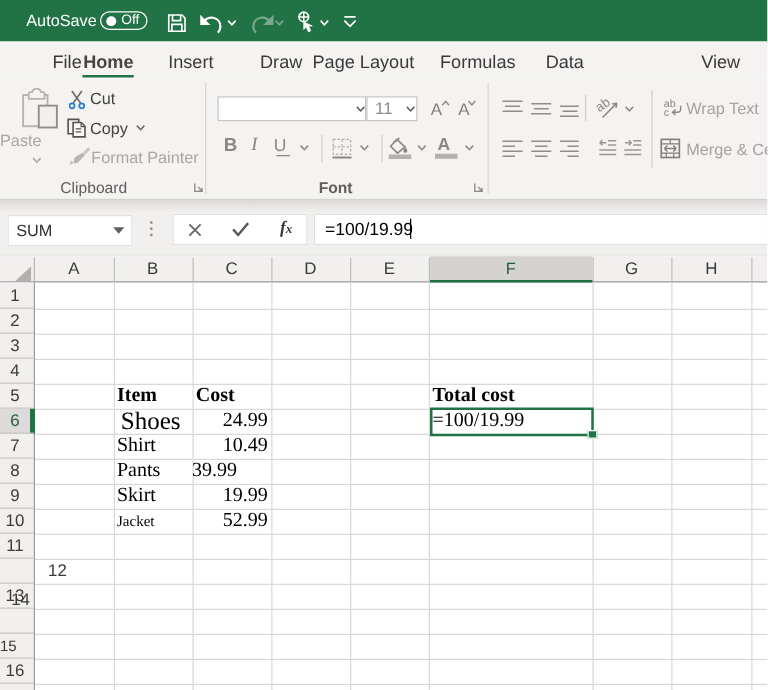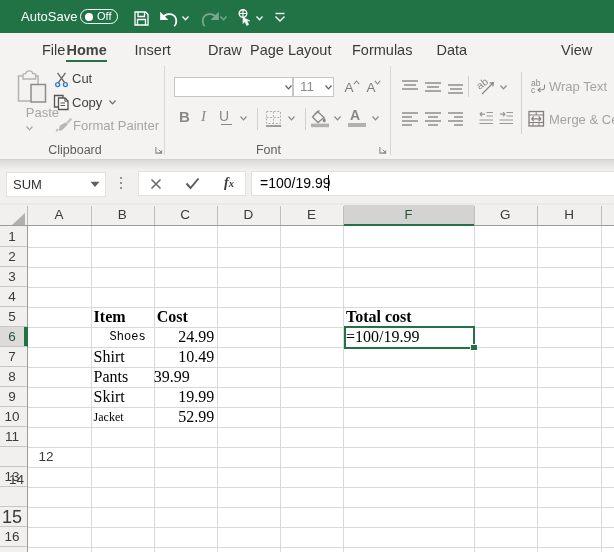--- a/index.html
+++ b/index.html
@@ -71,21 +71,21 @@
   <div class="abs" style="left:0;top:159px;width:614px;height:1px;background:#d4d2d0;"></div>
 
   <div class="abs" style="left:164px;top:66px;width:1px;height:89px;background:#d8d6d4;"></div>
   <div class="abs" style="left:390px;top:66px;width:1px;height:89px;background:#d8d6d4;"></div>
 
   <svg class="abs" style="left:17px;top:70px;" width="30" height="34" viewBox="0 0 30 34">
     <rect x="1.5" y="6" width="19.5" height="25" fill="#f4f3f2" stroke="#b5b3b1" stroke-width="1.5"></rect>
     <path d="M6 9 V4.8 a1.2 1.2 0 0 1 1.2-1.2 h1.6 a3.6 3.6 0 0 1 7 0 h1.6 a1.2 1.2 0 0 1 1.2 1.2 V9 Z" fill="#f4f3f2" stroke="#b5b3b1" stroke-width="1.4"></path>
     <rect x="14" y="14.5" width="14.5" height="17.5" fill="#f1f0ef" stroke="#8f8d8b" stroke-width="1.5"></rect>
   </svg>
-  <div class="abs" style="left:0px;top:105px;width:59px;text-align:right;font-size:13px;color:#a8a6a4;">Paste</div>
+  <div class="abs" style="left:0px;top:105px;width:59px;text-align:left;font-size:13px;color:#a8a6a4;">Paste</div>
   <svg class="abs" style="left:25px;top:125px;" width="9" height="7" viewBox="0 0 9 7">
     <path d="M1.5 1.5 L4.5 4.8 L7.5 1.5" fill="none" stroke="#a8a6a4" stroke-width="1.2"></path>
   </svg>
 
   <svg class="abs" style="left:55px;top:72px;" width="13" height="16" viewBox="0 0 13 16">
     <path d="M2.5 0.8 L9.5 10.5 M10.5 0.8 L3.5 10.5" stroke="#6b6967" stroke-width="1.3" fill="none"></path>
     <circle cx="2.6" cy="12.6" r="2" fill="none" stroke="#2b7cd3" stroke-width="1.4"></circle>
     <circle cx="10.4" cy="12.6" r="2" fill="none" stroke="#2b7cd3" stroke-width="1.4"></circle>
   </svg>
   <div class="abs" style="left:72px;top:71px;height:15px;line-height:15px;font-size:13px;color:#444341;">Cut</div>
@@ -162,21 +162,21 @@
   </svg>
   <svg class="abs" style="left:333px;top:115px;" width="9" height="7" viewBox="0 0 9 7">
     <path d="M1.5 1.5 L4.5 4.8 L7.5 1.5" fill="none" stroke="#8a8886" stroke-width="1.2"></path>
   </svg>
 
   <div class="abs" style="left:350px;top:107px;font-size:14px;font-weight:700;color:#8a8886;">A</div>
   <div class="abs" style="left:348px;top:123px;width:18px;height:3.6px;background:#b3b1af;"></div>
   <svg class="abs" style="left:371px;top:115px;" width="9" height="7" viewBox="0 0 9 7">
     <path d="M1.5 1.5 L4.5 4.8 L7.5 1.5" fill="none" stroke="#8a8886" stroke-width="1.2"></path>
   </svg>
-  <div class="abs" style="left:196px;top:143px;width:145px;text-align:center;font-size:12.5px;color:#605e5c;">Font</div>
+  <div class="abs" style="left:196px;top:143px;width:145px;text-align:center;font-size:12.5px;color:#605e5c;font-weight:bold;">Font</div>
   <svg class="abs" style="left:379px;top:146px;" width="8" height="8" viewBox="0 0 9 9">
     <path d="M1 1 v7 h7" fill="none" stroke="#8a8886" stroke-width="1.2"></path>
     <path d="M4 4 l3.5 3.5 M7.5 4.8 V7.5 H4.8" fill="none" stroke="#8a8886" stroke-width="1.1"></path>
   </svg>
 
   <svg class="abs" style="left:401px;top:79px;" width="62" height="16" viewBox="0 0 62 16">
     <g stroke="#908e8c" stroke-width="1.3">
       <path d="M1 2 H17 M3 6 H15 M1 10 H17"></path>
       <path d="M24 4 H40 M26 8 H38 M24 12 H40"></path>
       <path d="M47 6 H63 M49 10 H61 M47 14 H63"></path>
@@ -334,30 +334,30 @@
   <div class="abs" style="left:0;top:406.8px;width:24px;height:20px;text-align:center;line-height:20px;font-size:13.5px;color:#3b3a39;">10</div>
   <div class="abs" style="left:0;top:426.3px;width:26.5px;height:1px;background:#c8c6c4;"></div>
   <div class="abs" style="left:0;top:426.8px;width:24px;height:20px;text-align:center;line-height:20px;font-size:13.5px;color:#3b3a39;">11</div>
   <div class="abs" style="left:0;top:446.3px;width:26.5px;height:1px;background:#c8c6c4;"></div>
   <div class="abs" style="left:0;top:446.8px;width:24px;height:20px;text-align:center;line-height:20px;font-size:13.5px;color:#3b3a39;margin-left:34px;">12</div>
   <div class="abs" style="left:0;top:466.3px;width:26.5px;height:1px;background:#c8c6c4;"></div>
   <div class="abs" style="left:0;top:466.8px;width:24px;height:20px;text-align:center;line-height:20px;font-size:13.5px;color:#3b3a39;">13</div>
   <div class="abs" style="left:0;top:486.3px;width:26.5px;height:1px;background:#c8c6c4;"></div>
   <div class="abs" style="left:0;top:470px;width:24px;height:20px;text-align:right;line-height:20px;font-size:13.5px;color:#3b3a39;">14</div>
   <div class="abs" style="left:0;top:506.3px;width:26.5px;height:1px;background:#c8c6c4;"></div>
-  <div class="abs" style="left:0;top:506.8px;width:24px;height:20px;text-align:center;line-height:20px;font-size:18px;color:#3b3a39;">15</div>
+  <div class="abs" style="left:0;top:506.8px;width:24px;height:20px;line-height:20px;font-size:12px;color:#3b3a39;">15</div>
   <div class="abs" style="left:0;top:526.3px;width:26.5px;height:1px;background:#c8c6c4;"></div>
   <div class="abs" style="left:0;top:526.8px;width:24px;height:20px;text-align:center;line-height:20px;font-size:13.5px;color:#3b3a39;">16</div>
   <div class="abs" style="left:0;top:546.3px;width:26.5px;height:1px;background:#c8c6c4;"></div>
 
   <div id="data"></div>
   <div class="abs" style="left:90.6px;top:306.8px;width:63.1px;height:20px;line-height:20px;font-family:'Liberation Serif',serif;font-size:16px;color:#000;font-weight:700;padding-left:3px;box-sizing:border-box;white-space:nowrap;">Item</div>
   <div class="abs" style="left:153.7px;top:306.8px;width:63.1px;height:20px;line-height:20px;font-family:'Liberation Serif',serif;font-size:16px;color:#000;font-weight:700;padding-left:3px;box-sizing:border-box;white-space:nowrap;">Cost</div>
   <div class="abs" style="left:343px;top:306.8px;width:130px;height:20px;line-height:20px;font-family:'Liberation Serif',serif;font-size:16px;color:#000;font-weight:700;padding-left:3px;box-sizing:border-box;white-space:nowrap;">Total cost</div>
-  <div class="abs" style="left:90.6px;top:326.8px;width:63.1px;height:20px;line-height:20px;font-family:Liberation Mono, monospace;font-size:12px;color:#000;padding-left:19px;box-sizing:border-box;white-space:nowrap;">Shoes</div>
+  <div class="abs" style="left:90.6px;top:326.8px;width:63.1px;height:20px;line-height:20px;font-family:Liberation Serif, serif;font-size:20px;color:#000;padding-left:6px;box-sizing:border-box;white-space:nowrap;">Shoes</div>
   <div class="abs" style="left:153.7px;top:326.8px;width:63.1px;height:20px;line-height:20px;font-family:'Liberation Serif',serif;font-size:16px;color:#000;text-align:right;padding-right:2.5px;box-sizing:border-box;white-space:nowrap;">24.99</div>
   <div class="abs" style="left:90.6px;top:346.8px;width:63.1px;height:20px;line-height:20px;font-family:'Liberation Serif',serif;font-size:16px;color:#000;padding-left:3px;box-sizing:border-box;white-space:nowrap;">Shirt</div>
   <div class="abs" style="left:153.7px;top:346.8px;width:63.1px;height:20px;line-height:20px;font-family:'Liberation Serif',serif;font-size:16px;color:#000;text-align:right;padding-right:2.5px;box-sizing:border-box;white-space:nowrap;">10.49</div>
   <div class="abs" style="left:90.6px;top:366.8px;width:63.1px;height:20px;line-height:20px;font-family:'Liberation Serif',serif;font-size:16px;color:#000;padding-left:3px;box-sizing:border-box;white-space:nowrap;">Pants</div>
   <div class="abs" style="left:153.7px;top:366.8px;width:63.1px;height:20px;line-height:20px;font-family:'Liberation Serif',serif;font-size:16px;color:#000;padding-right:2.5px;box-sizing:border-box;white-space:nowrap;">39.99</div>
   <div class="abs" style="left:90.6px;top:386.8px;width:63.1px;height:20px;line-height:20px;font-family:'Liberation Serif',serif;font-size:16px;color:#000;padding-left:3px;box-sizing:border-box;white-space:nowrap;">Skirt</div>
   <div class="abs" style="left:153.7px;top:386.8px;width:63.1px;height:20px;line-height:20px;font-family:'Liberation Serif',serif;font-size:16px;color:#000;text-align:right;padding-right:2.5px;box-sizing:border-box;white-space:nowrap;">19.99</div>
   <div class="abs" style="left:90.6px;top:407px;width:63.1px;height:20px;line-height:20px;font-family:'Liberation Serif',serif;font-size:12px;color:#000;padding-left:3px;box-sizing:border-box;white-space:nowrap;">Jacket</div>
   <div class="abs" style="left:153.7px;top:406.8px;width:63.1px;height:20px;line-height:20px;font-family:'Liberation Serif',serif;font-size:16px;color:#000;text-align:right;padding-right:2.5px;box-sizing:border-box;white-space:nowrap;">52.99</div>
   <div class="abs" style="left:343px;top:326.8px;width:125px;height:20px;line-height:20px;font-family:'Liberation Serif',serif;font-size:16px;color:#000;padding-left:3px;box-sizing:border-box;white-space:nowrap;">=100/19.99</div>

